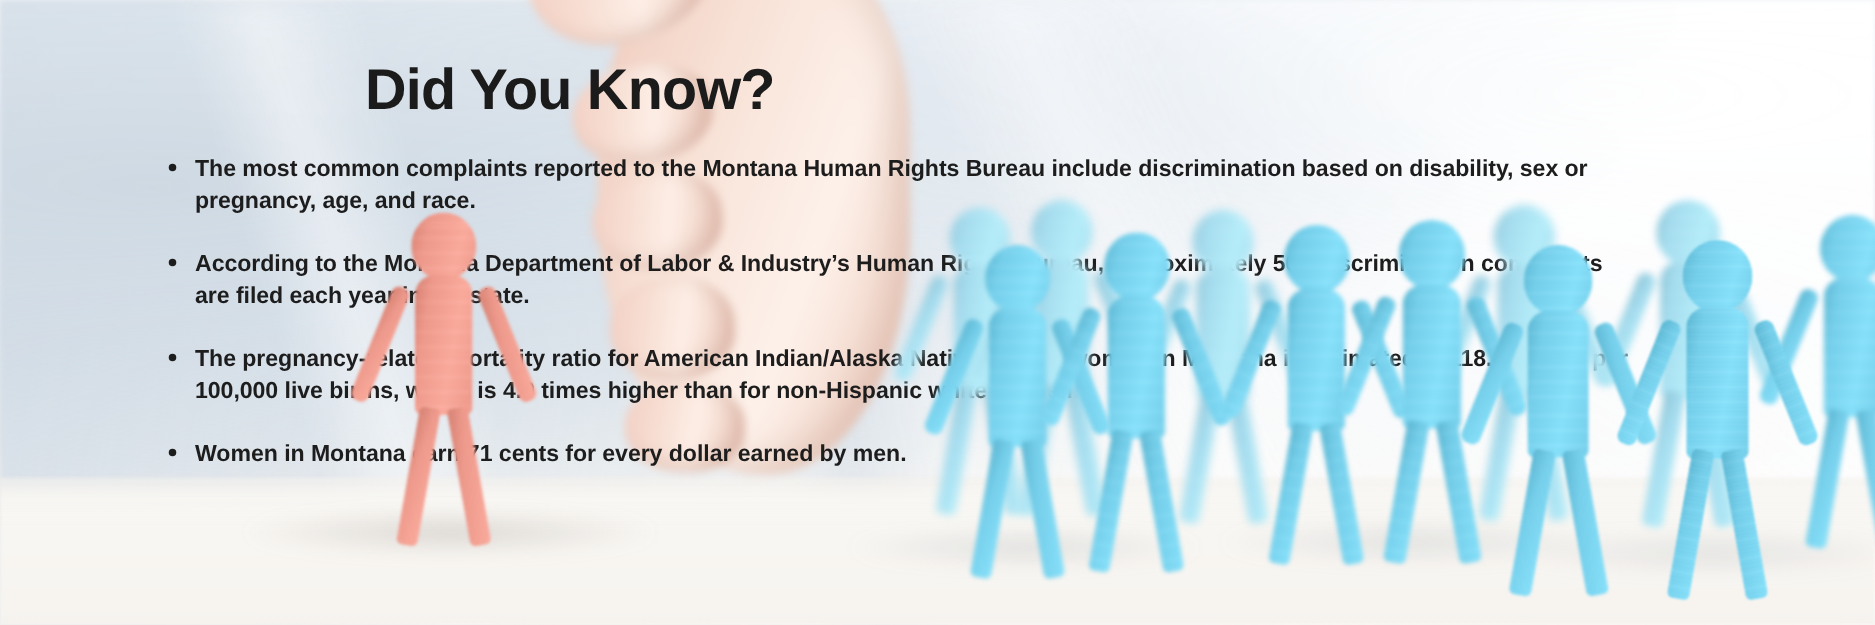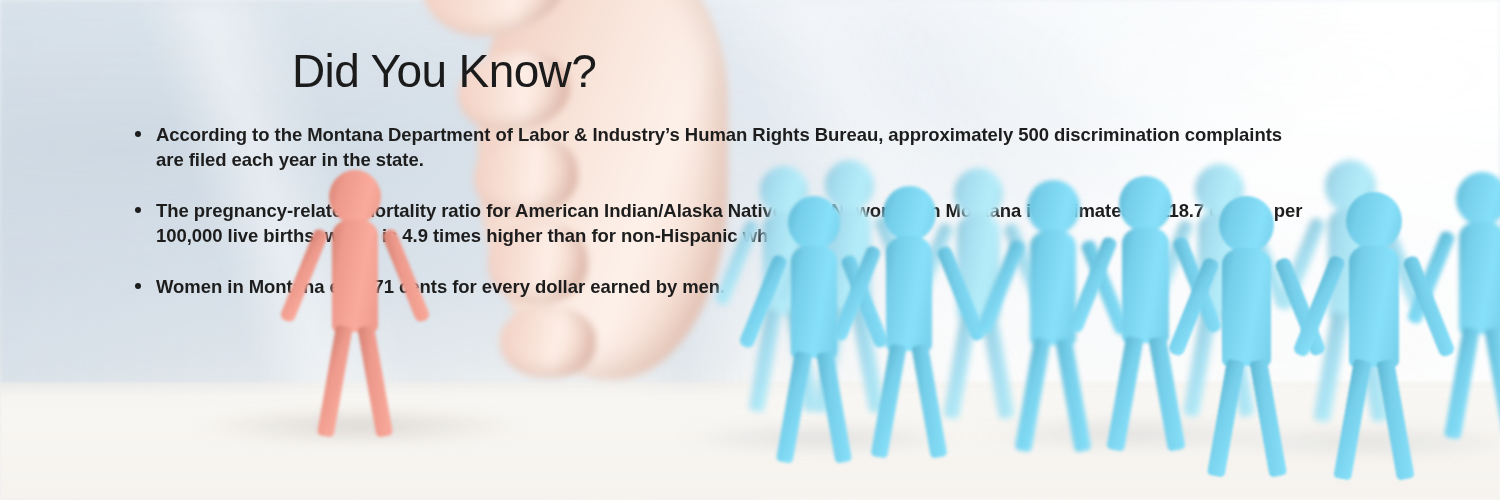--- a/index.html
+++ b/index.html
@@ -95,21 +95,21 @@
 
   
   #content {
     position: absolute; inset: 0;
     padding: 0;
   }
   #title {
     position: absolute;
     left: 292px; top: 44px;
     font-size: 46px;
-    font-weight: normal;
+    font-weight: bold;
     letter-spacing: -0.6px;
     color: #1b1b1b;
     white-space: nowrap;
   }
   #bullets {
     position: absolute;
     left: 126px; top: 122px;
     width: 1180px;
     margin: 0; padding: 0;
     list-style: none;
@@ -257,20 +257,24 @@
         <div class="p-leg" style="width: 17px; height: 112px; top: 156px; left: 33px; transform-origin: center top; transform: rotate(10deg); background: repeating-linear-gradient(0deg, rgba(255, 255, 255, 0.1) 0px, rgba(255, 255, 255, 0.1) 1px, rgba(0, 0, 0, 0.03) 1px, rgba(0, 0, 0, 0.03) 3px), linear-gradient(100deg, rgb(90, 184, 213) 0%, rgb(116, 210, 239) 38%, rgb(134, 228, 255) 100%);"></div>
         <div class="p-leg" style="width: 17px; height: 112px; top: 156px; left: 54px; transform-origin: center top; transform: rotate(-10deg); background: repeating-linear-gradient(0deg, rgba(255, 255, 255, 0.1) 0px, rgba(255, 255, 255, 0.1) 1px, rgba(0, 0, 0, 0.03) 1px, rgba(0, 0, 0, 0.03) 3px), linear-gradient(100deg, rgb(90, 184, 213) 0%, rgb(116, 210, 239) 38%, rgb(134, 228, 255) 100%);"></div>
       </div>
     </div>
 
   <div id="content">
     <div id="title">Did You Know?</div>
     <ul id="bullets">
         <li class="bullet">
           <span class="dot"></span>
+          <span class="btext">The most common complaints reported to the Montana Human Rights Bureau include discrimination based on disability, sex or pregnancy, age, and race.</span>
+        </li>
+        <li class="bullet">
+          <span class="dot"></span>
           <span class="btext">According to the Montana Department of Labor &amp; Industry’s Human Rights Bureau, approximately 500 discrimination complaints are filed each year in the state.</span>
         </li>
         <li class="bullet">
           <span class="dot"></span>
           <span class="btext">The pregnancy-related mortality ratio for American Indian/Alaska Native (AI/AN) women in Montana is estimated at 118.7 deaths per 100,000 live births, which is 4.9 times higher than for non-Hispanic white women.</span>
         </li>
         <li class="bullet">
           <span class="dot"></span>
           <span class="btext">Women in Montana earn 71 cents for every dollar earned by men.</span>
         </li>

